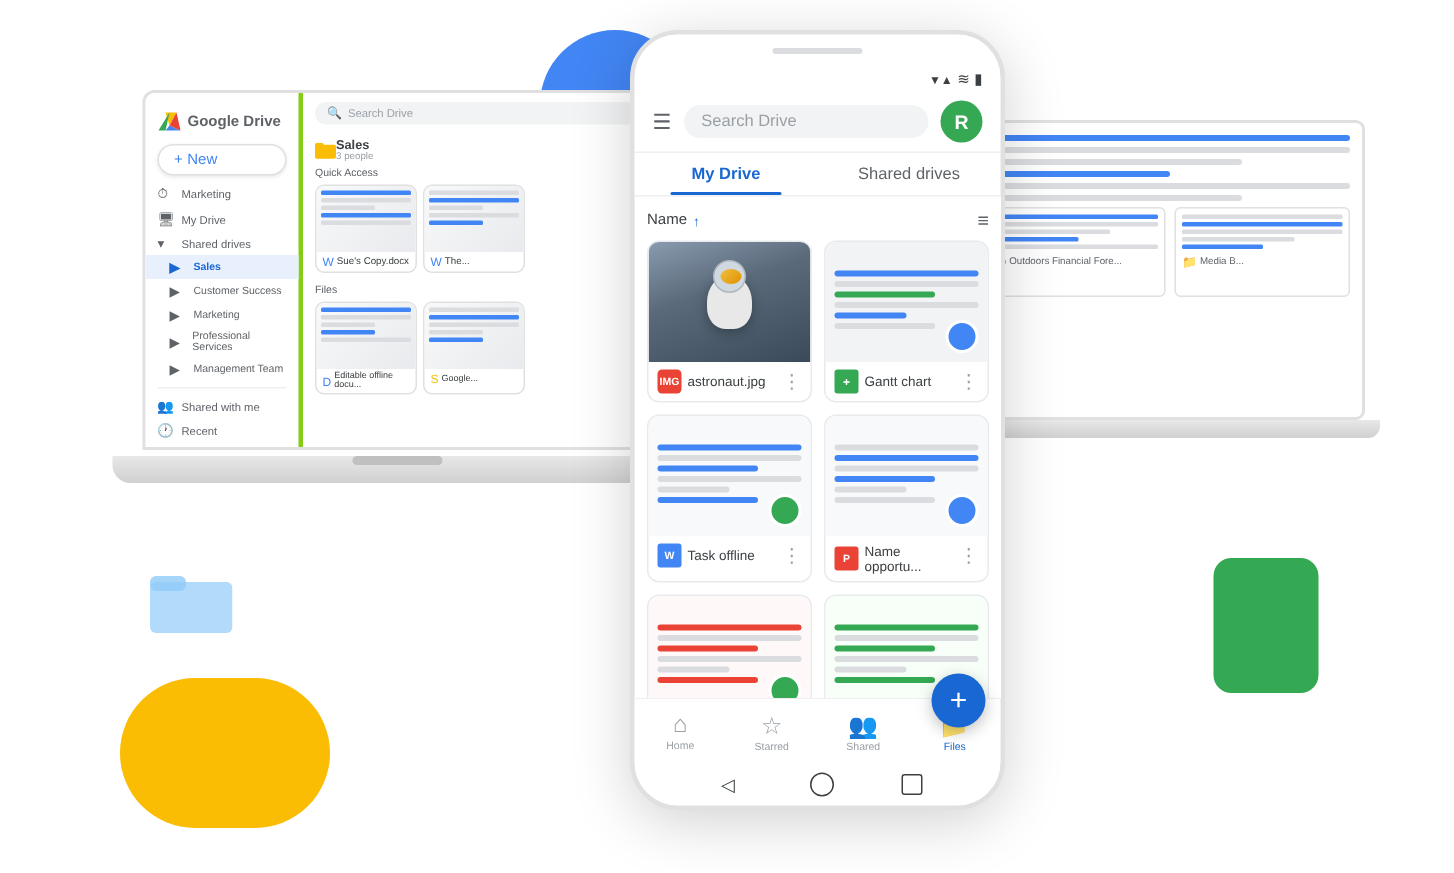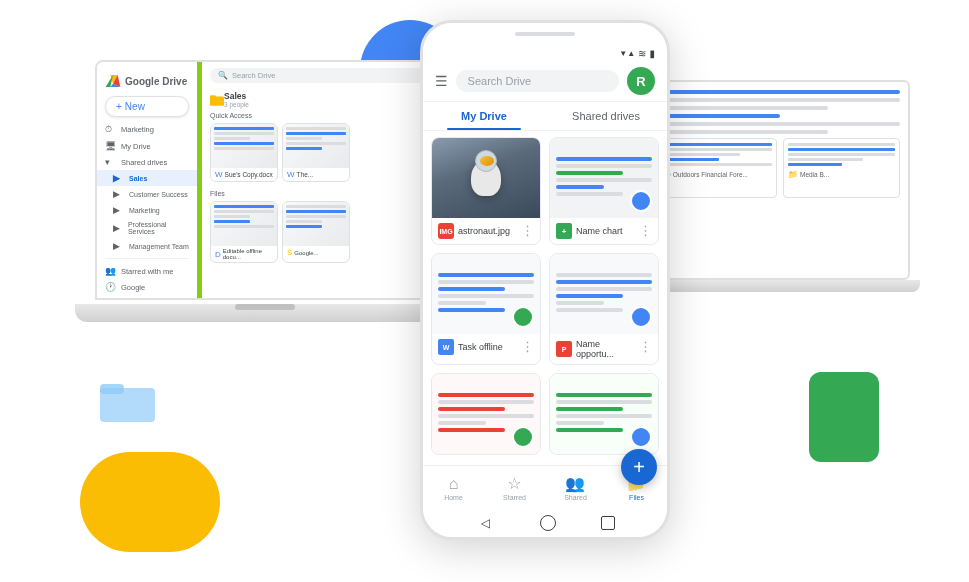--- a/index.html
+++ b/index.html
@@ -81,21 +81,21 @@
       background: #c0c0c0;
       border-radius: 3px;
       margin: 0 auto;
       margin-top: 4px;
     }
 
     
     .drive-sidebar {
       width: 105px;
       background: #fff;
-      border-right: 5px solid #84cc16;
+      border-right: 3px solid #84cc16;
       padding: 8px 0;
       font-size: 8px;
     }
     .drive-logo {
       display: flex;
       align-items: center;
       padding: 4px 8px;
       margin-bottom: 4px;
       font-size: 10px;
       font-weight: 600;
@@ -670,25 +670,25 @@
         <span class="s-icon">▶</span>
         <span>Professional Services</span>
       </div>
       <div class="sidebar-item sub">
         <span class="s-icon">▶</span>
         <span>Management Team</span>
       </div>
       <div class="sidebar-divider"></div>
       <div class="sidebar-item">
         <span class="s-icon">👥</span>
-        <span>Starred with me</span>
+        <span>Shared with me</span>
       </div>
       <div class="sidebar-item">
         <span class="s-icon">🕐</span>
-        <span>Google</span>
+        <span>Recent</span>
       </div>
       <div class="sidebar-item">
         <span class="s-icon">☆</span>
         <span>Starred</span>
       </div>
 
     </div>
 
     <div class="drive-main">
       <div class="drive-search-bar">
@@ -798,20 +798,27 @@
     <div class="phone-tabs">
       <div class="phone-tab active">
         <span>My Drive</span>
       </div>
       <div class="phone-tab">
         <span>Shared drives</span>
       </div>
     </div>
 
     <div class="phone-content">
+      <div class="content-header">
+        <div class="content-name-sort">
+          <span>Name</span>
+          <span class="sort-arrow">↑</span>
+        </div>
+        <span class="list-toggle">≡</span>
+      </div>
 
       <div class="files-grid">
 
         <div class="phone-file-card">
           <div class="pfc-preview astronaut">
             <div class="astro-figure">
               <div class="astro-body">
                 <div class="astro-helmet">
                   <div class="astro-visor"></div>
                 </div>
@@ -837,21 +844,21 @@
             <div class="preview-line gray"></div>
             <div class="preview-line blue vshort"></div>
             <div class="preview-line gray short"></div>
             <div class="avatar-overlap avatar-blue"></div>
           </div>
           <div class="pfc-footer">
             <div class="pfc-info">
               <div class="pfc-type-icon icon-sheets">
                 <span style="color:#fff;font-size:8px;font-weight:700;">+</span>
               </div>
-              <span class="pfc-name">Name chart</span>
+              <span class="pfc-name">Gantt chart</span>
             </div>
             <span class="pfc-more">⋮</span>
           </div>
         </div>
 
         <div class="phone-file-card">
           <div class="pfc-preview task">
             <div class="preview-line blue"></div>
             <div class="preview-line gray"></div>
             <div class="preview-line blue short"></div>

